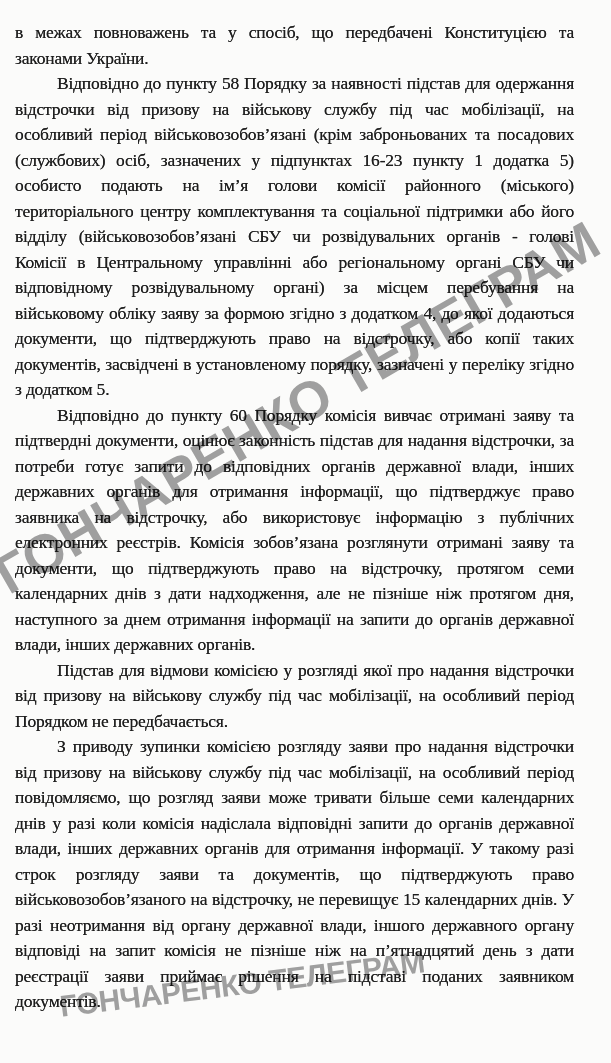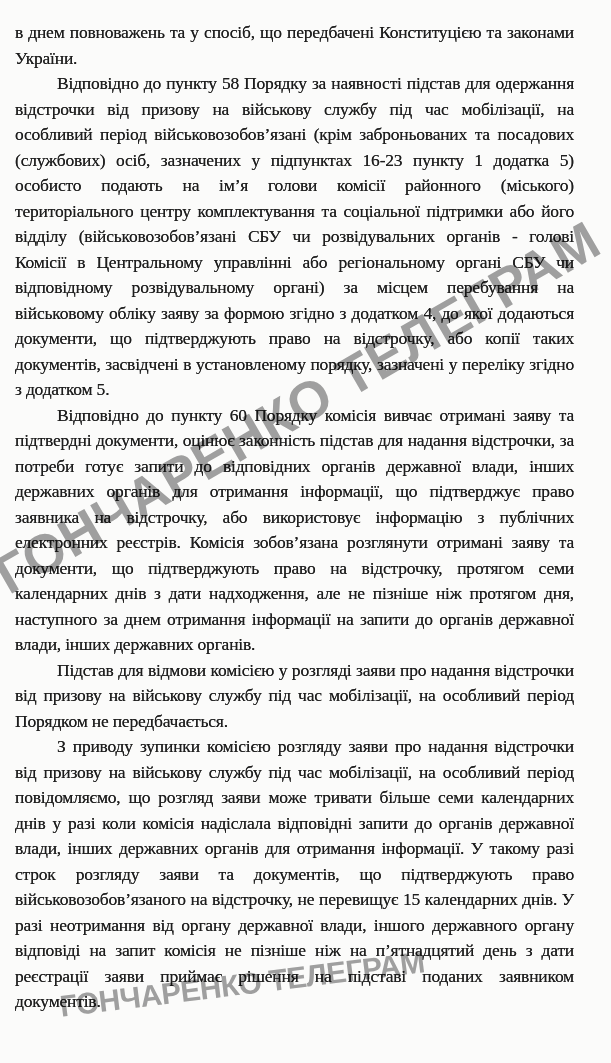--- a/index.html
+++ b/index.html
@@ -54,21 +54,21 @@
     letter-spacing: -0.5px;
     transform: rotate(-7deg);
     transform-origin: 0 0;
   }
 </style>
 </head>
 <body style="background: rgb(251, 251, 250);">
 
 <div class="page">
   <div class="doc" id="doc" style="color: rgb(30, 30, 30);">
-      <p class="no-indent">в днем повноважень та у спосіб, що передбачені Конституцією та законами України.</p>
+      <p class="no-indent">в межах повноважень та у спосіб, що передбачені Конституцією та законами України.</p>
       <p>Відповідно до пункту 58 Порядку за наявності підстав для одержання відстрочки від призову на військову службу під час мобілізації, на особливий період військовозобов’язані (крім заброньованих та посадових (службових) осіб, зазначених у підпунктах 16-23 пункту 1 додатка 5) особисто подають на ім’я голови комісії районного (міського) територіального центру комплектування та соціальної підтримки або його відділу (військовозобов’язані СБУ чи розвідувальних органів - голові Комісії в Центральному управлінні або регіональному органі СБУ чи відповідному розвідувальному органі) за місцем перебування на військовому обліку заяву за формою згідно з додатком 4, до якої додаються документи, що підтверджують право на відстрочку, або копії таких документів, засвідчені в установленому порядку, зазначені у переліку згідно з додатком 5.</p>
       <p>Відповідно до пункту 60 Порядку комісія вивчає отримані заяву та підтвердні документи, оцінює законність підстав для надання відстрочки, за потреби готує запити до відповідних органів державної влади, інших державних органів для отримання інформації, що підтверджує право заявника на відстрочку, або використовує інформацію з публічних електронних реєстрів. Комісія зобов’язана розглянути отримані заяву та документи, що підтверджують право на відстрочку, протягом семи календарних днів з дати надходження, але не пізніше ніж протягом дня, наступного за днем отримання інформації на запити до органів державної влади, інших державних органів.</p>
-      <p>Підстав для відмови комісією у розгляді заяви про надання відстрочки від призову на військову службу під час мобілізації, на особливий період Порядком не передбачається.</p>
+      <p>Підстав для відмови комісією у розгляді якої про надання відстрочки від призову на військову службу під час мобілізації, на особливий період Порядком не передбачається.</p>
       <p>З приводу зупинки комісією розгляду заяви про надання відстрочки від призову на військову службу під час мобілізації, на особливий період повідомляємо, що розгляд заяви може тривати більше семи календарних днів у разі коли комісія надіслала відповідні запити до органів державної влади, інших державних органів для отримання інформації. У такому разі строк розгляду заяви та документів, що підтверджують право військовозобов’язаного на відстрочку, не перевищує 15 календарних днів. У разі неотримання від органу державної влади, іншого державного органу відповіді на запит комісія не пізніше ніж на п’ятнадцятий день з дати реєстрації заяви приймає рішення на підставі поданих заявником документів.</p>
     </div>
   <div class="wm wm-main" style="color: rgb(141, 141, 141);">ГОНЧАРЕНКО ТЕЛЕГРАМ</div>
   <div class="wm wm-bottom" style="color: rgb(141, 141, 141);">ГОНЧАРЕНКО ТЕЛЕГРАМ</div>
 </div>
 
 </body></html>

